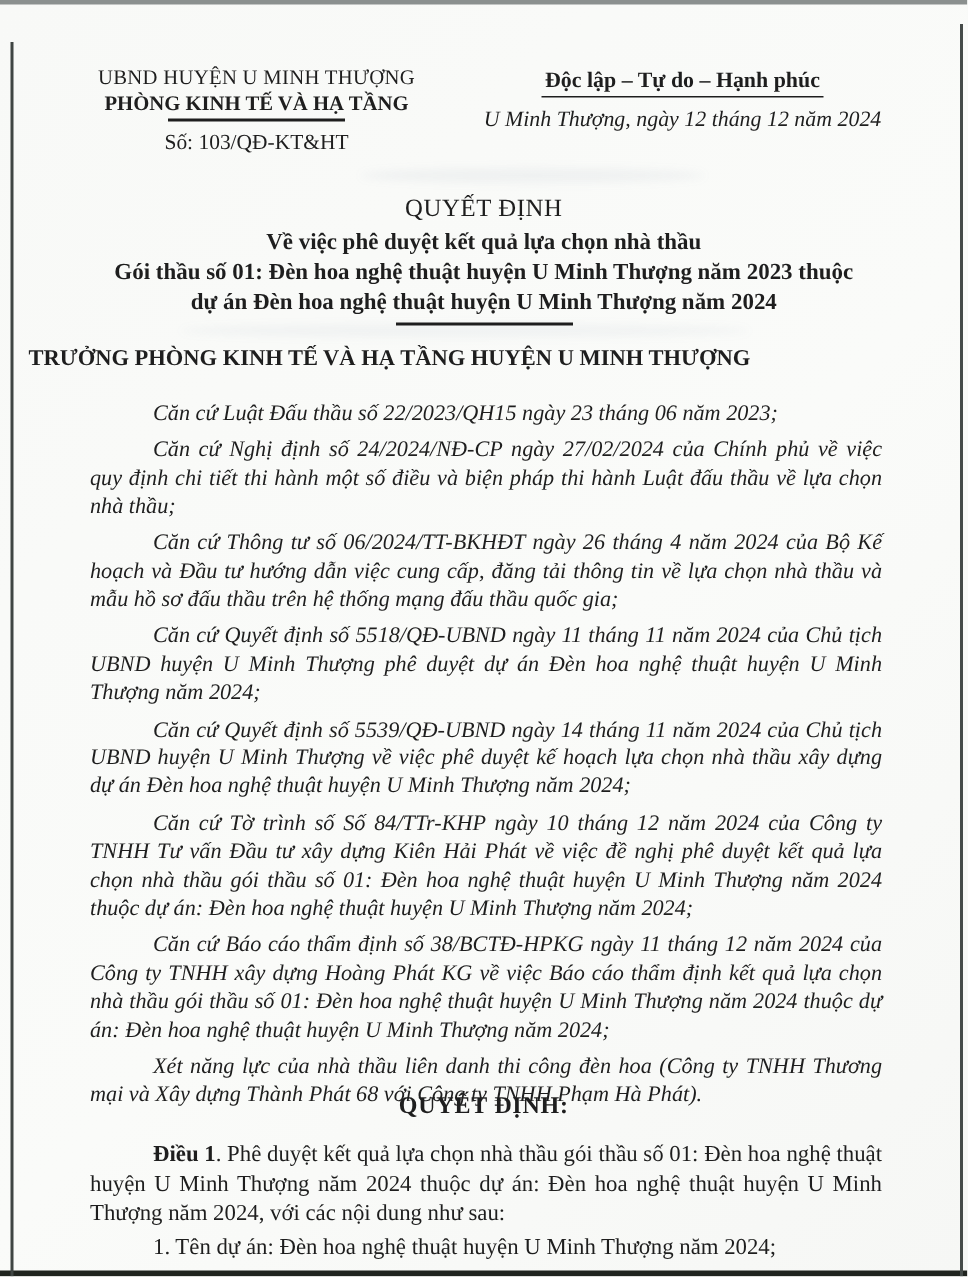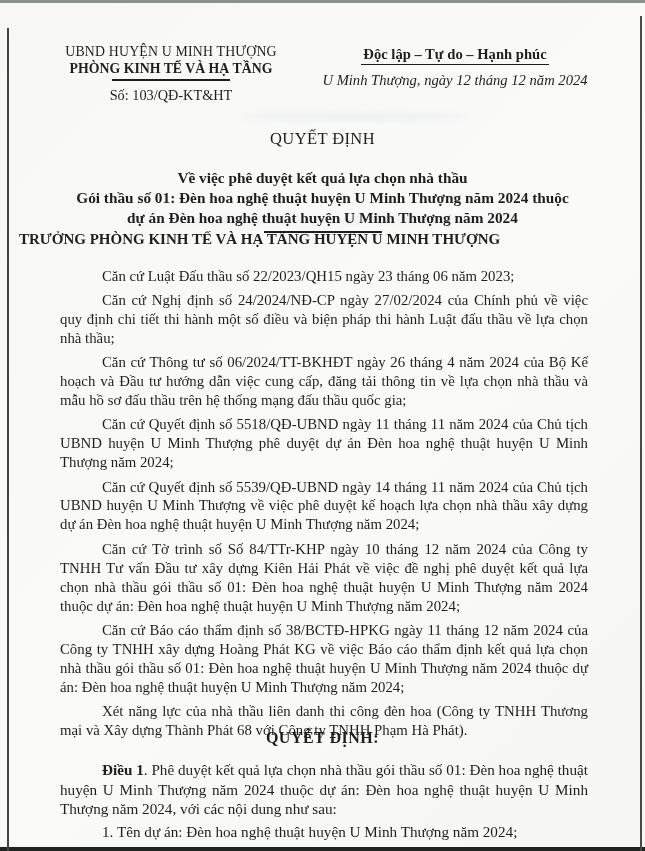--- a/index.html
+++ b/index.html
@@ -32,30 +32,30 @@
   .rule-org{width:118px;height:1.6px;background:#1e1e1e;margin:2px auto 0;}
   .doc-number{font-size:14.3px;margin-top:6px;white-space:nowrap;}
   .nat-line1{font-size:13.8px;font-weight:bold;white-space:nowrap;}
   .nat-line2{display:inline-block;font-size:14.6px;font-weight:bold;border-bottom:1.6px solid #1e1e1e;padding:0 2px 1px;margin-top:2px;white-space:nowrap;}
   .dateline{font-size:14.6px;font-style:italic;margin-top:7px;white-space:nowrap;}
 
   
   .title-block{position:absolute;top:129px;left:0;width:100%;text-align:center;}
   .doc-title{font-size:16.5px;font-weight:normal;letter-spacing:0.4px;}
   .doc-subtitle{font-size:15.3px;font-weight:bold;line-height:20px;}
-  .doc-subtitle.first{margin-top:19px;}
+  .doc-subtitle.first{margin-top:3px;}
   .rule-title{width:118px;height:1.6px;background:#1e1e1e;margin:3px auto 0;}
 
   .authority{position:absolute;top:231px;left:0;width:100%;text-align:left;font-size:15px;font-weight:bold;padding-left:19px;}
 
   
   .recitals{position:absolute;top:261px;left:60px;width:528px;}
   .recitals p{
     margin:0;padding-top:5.5px;
-    font-size:14.8px;line-height:18.9px;
+    font-style:italic;font-size:14.8px;line-height:18.9px;
     text-align:justify;text-indent:42px;
   }
 
   
   .decision-heading{position:absolute;top:729px;left:0;width:100%;text-align:center;font-size:16px;font-weight:bold;letter-spacing:0.5px;}
   .operative{position:absolute;top:760px;left:60px;width:528px;}
   .operative p{margin:0;font-size:15.2px;line-height:19.5px;text-align:justify;text-indent:42px;}
   .operative p.item{margin-top:3px;text-align:left;}
 </style>
 </head>
@@ -79,21 +79,21 @@
     </div>
     <div class="nat-block">
       <div><span class="nat-line2">Độc lập – Tự do – Hạnh phúc</span></div>
       <div class="dateline">U Minh Thượng, ngày 12 tháng 12 năm 2024</div>
     </div>
   </header>
 
   <section class="title-block">
     <div class="doc-title">QUYẾT ĐỊNH</div>
     <div class="doc-subtitle first">Về việc phê duyệt kết quả lựa chọn nhà thầu</div>
-    <div class="doc-subtitle">Gói thầu số 01: Đèn hoa nghệ thuật huyện U Minh Thượng năm 2024 thuộc</div>
+    <div class="doc-subtitle">Gói thầu số 01: Đèn hoa nghệ thuật huyện U Minh Thượng năm 2023 thuộc</div>
     <div class="doc-subtitle">dự án Đèn hoa nghệ thuật huyện U Minh Thượng năm 2024</div>
     <div class="rule-title"></div>
   </section>
 
   <div class="authority">TRƯỞNG PHÒNG KINH TẾ VÀ HẠ TẦNG HUYỆN U MINH THƯỢNG</div>
 
   <section class="recitals">
     <p>Căn cứ Luật Đấu thầu số 22/2023/QH15 ngày 23 tháng 06 năm 2023;</p>
     <p>Căn cứ Nghị định số 24/2024/NĐ-CP ngày 27/02/2024 của Chính phủ về việc quy định chi tiết thi hành một số điều và biện pháp thi hành Luật đấu thầu về lựa chọn nhà thầu;</p>
     <p>Căn cứ Thông tư số 06/2024/TT-BKHĐT ngày 26 tháng 4 năm 2024 của Bộ Kế hoạch và Đầu tư hướng dẫn việc cung cấp, đăng tải thông tin về lựa chọn nhà thầu và mẫu hồ sơ đấu thầu trên hệ thống mạng đấu thầu quốc gia;</p>

